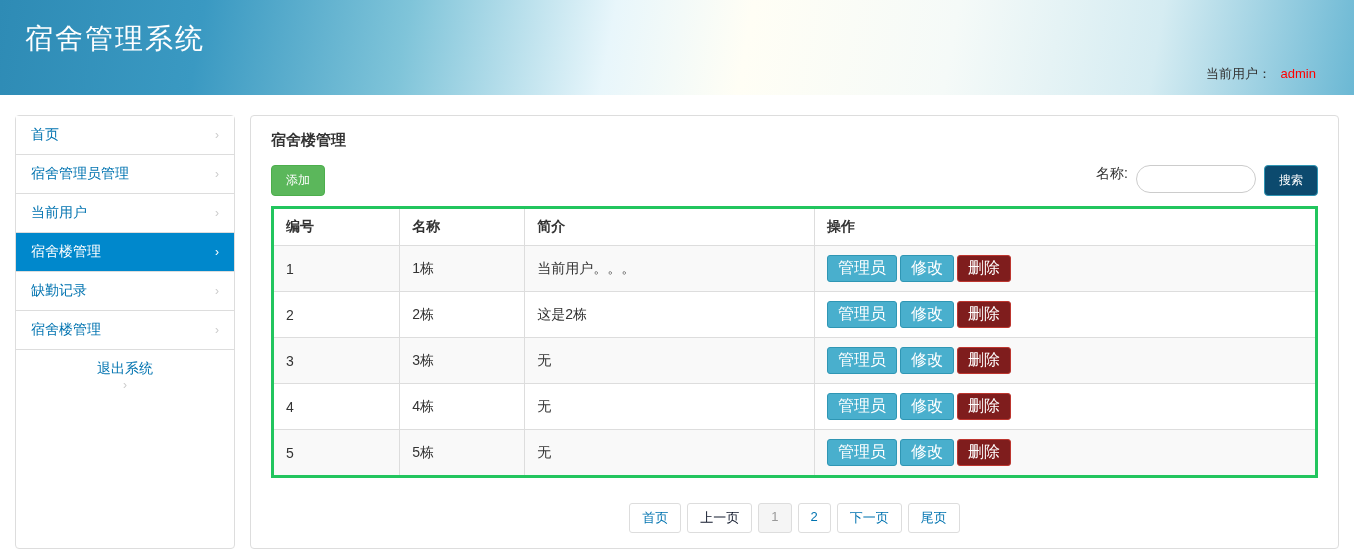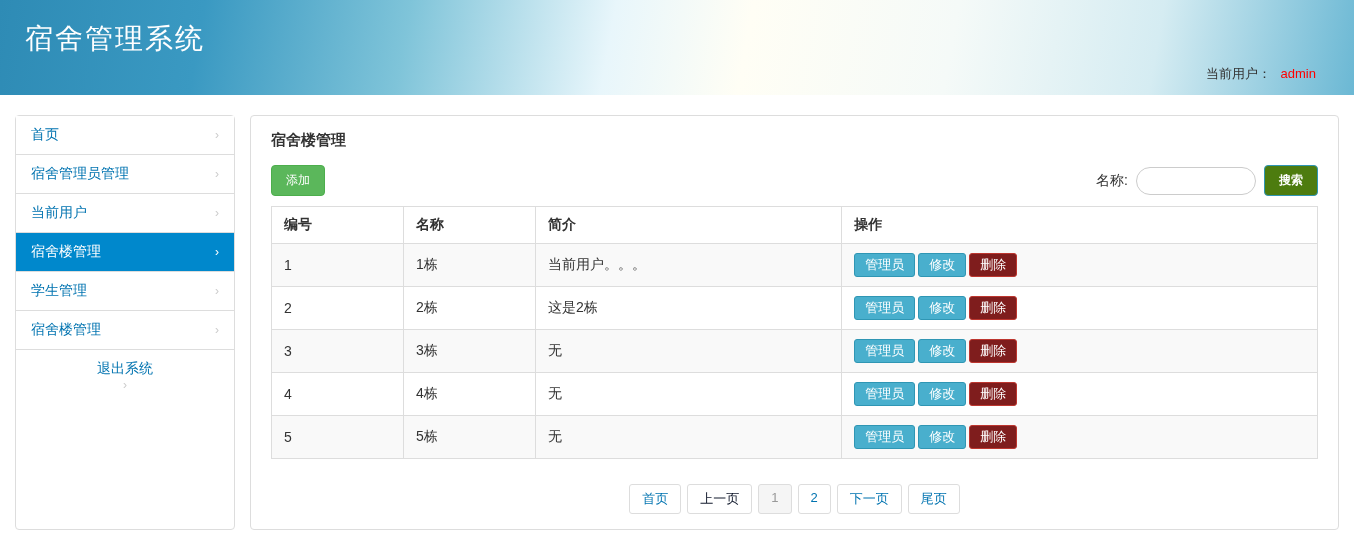--- a/index.html
+++ b/index.html
@@ -25,30 +25,30 @@
 }
 .sidebar-item:last-child { border-bottom: none; flex-direction: column; }
 .sidebar-item.active { background: #0088cc; color: #fff; }
 .sidebar-item .chev { color: #ccc; font-size: 12px; }
 .sidebar-item.active .chev { color: #fff; }
 
 .main { flex: 1; border: 1px solid #ddd; border-radius: 4px; padding: 15px 20px; }
 .main-title { font-size: 15px; font-weight: bold; margin-bottom: 15px; }
 .toolbar { display: flex; justify-content: space-between; align-items: center; margin-bottom: 10px; }
 .btn { display: inline-block; padding: 6px 14px; border-radius: 4px; border: 1px solid transparent; cursor: pointer; font-size: 12px; color: #fff; }
-.btn-mini { padding: 2px 10px; font-size: 13px; border-radius: 3px; }
+.btn-mini { padding: 2px 10px; font-size: 16px; border-radius: 3px; }
 .btn-green { background: #5bb75b; border-color: #4cae4c; }
-.btn-blue { background: #4d7c0f; border-color: #2f96b4; font-weight: bold; }
+.btn-blue { background: #0c4a6e; border-color: #2f96b4; }
 .btn-info { background: #49afcd; border-color: #2f96b4; }
 .btn-danger { background: #7f1d1d; border-color: #bd362f; }
-.search-group { display: flex; align-items: center; gap: 8px; margin-left: 24px; }
+.search-group { display: flex; gap: 8px; margin-left: 24px; }
 .search-group label { font-size: 14px; }
 .search-group input { height: 28px; padding: 4px 8px; border: 1px solid #ccc; border-radius: 14px; width: 120px; }
 
-table.data { width: 100%; border-collapse: collapse; border: 1px solid #22c55e; }
+table.data { width: 100%; border-collapse: collapse; border: 3px solid #22c55e; }
 table.data th, table.data td { border: 1px solid #ddd; padding: 9px 12px; text-align: left; font-size: 14px; }
 table.data th { background: #fff; font-weight: bold; }
 table.data tbody tr:nth-child(odd) { background: #f9f9f9; }
 .ops-cell { white-space: nowrap; }
 .ops-cell .btn { margin-right: 3px; }
 
 .pagination { display: flex; justify-content: center; gap: 6px; margin-top: 25px; }
 .pagination a, .pagination span {
   display: inline-block; padding: 5px 12px; border: 1px solid #ddd; border-radius: 3px;
   color: #0073b0; font-size: 13px; cursor: pointer;
@@ -79,21 +79,21 @@
       </div>
       <div class="sidebar-item">
         <span>当前用户</span>
         <span class="chev">›</span>
       </div>
       <div class="sidebar-item active">
         <span>宿舍楼管理</span>
         <span class="chev">›</span>
       </div>
       <div class="sidebar-item">
-        <span>学生管理</span>
+        <span>缺勤记录</span>
         <span class="chev">›</span>
       </div>
       <div class="sidebar-item">
         <span>宿舍楼管理</span>
         <span class="chev">›</span>
       </div>
       <div class="sidebar-item">
         <span>退出系统</span>
         <span class="chev">›</span>
       </div>

